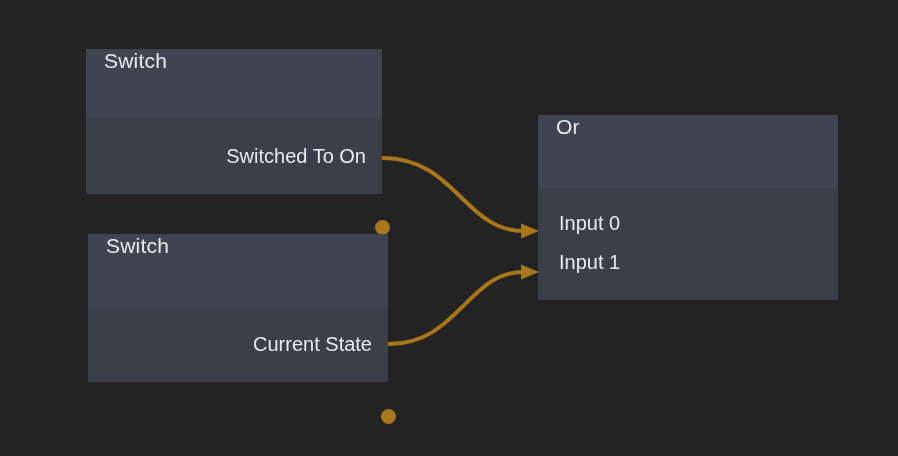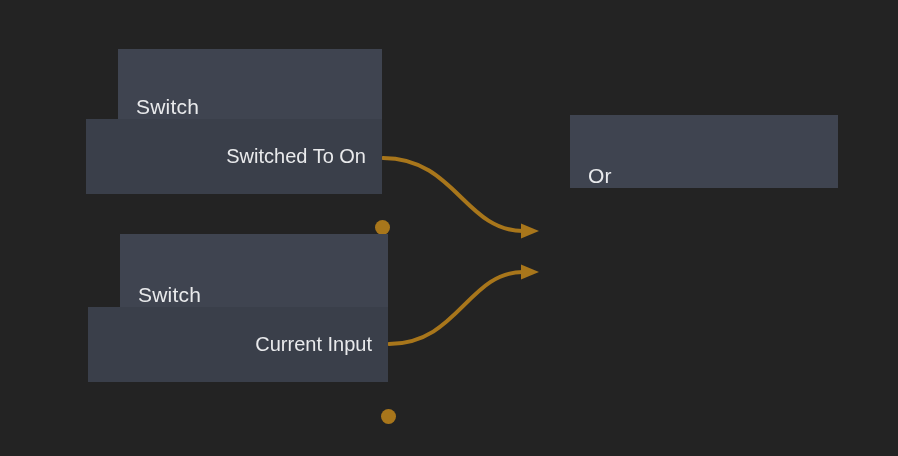--- a/index.html
+++ b/index.html
@@ -11,22 +11,22 @@
     position:relative; width:898px; height:456px; overflow:hidden; background:var(--bg);
   }
   .wire-layer{position:absolute; left:0; top:0; width:898px; height:456px; pointer-events:none;}
   .wire{stroke:var(--wire); stroke-width:4; fill:none; stroke-linecap:round;}
   .arrow{fill:var(--wire); stroke:none;}
   .node{
     position:absolute; display:flex; flex-direction:column;
     color:var(--text); box-sizing:border-box;
   }
   .node-header{
-    background:var(--header); display:flex; align-items:flex-end;
-    padding-left:18px; flex:0 0 auto;margin-left:32px;
+    background:var(--header); display:flex; align-items:flex-start;
+    padding-left:18px; flex:0 0 auto;
   }
   .node-title{font-size:21px; letter-spacing:0.2px;}
   .node-body{background:var(--body); flex:1 1 auto; position:relative;}
   .body-center{display:flex; flex-direction:column; justify-content:center;}
   .port-row{height:39px; display:flex; align-items:center; font-size:20px;}
   .port-row.output{justify-content:flex-end; padding-right:16px;}
   .port-row.input{justify-content:flex-start; padding-left:21px;}
   .or-body{padding-top:16px;}
   .port-dot{
     position:absolute; width:15px; height:15px; border-radius:50%;
@@ -69,25 +69,33 @@
       <span class="port-dot"></span>
     </div>
   </div>
 
   <div class="node" id="node-switch-2">
     <div class="node-header">
       <span class="node-title">Switch</span>
     </div>
     <div class="node-body body-center">
       <div class="port-row output">
-        <span>Current Input</span>
+        <span>Current State</span>
       </div>
       <span class="port-dot"></span>
     </div>
   </div>
 
   <div class="node" id="node-or-1">
     <div class="node-header">
       <span class="node-title">Or</span>
     </div>
+    <div class="node-body or-body">
+      <div class="port-row input">
+        <span>Input 0</span>
+      </div>
+      <div class="port-row input">
+        <span>Input 1</span>
+      </div>
+    </div>
   </div>
 
 </div>
 
 </body></html>

